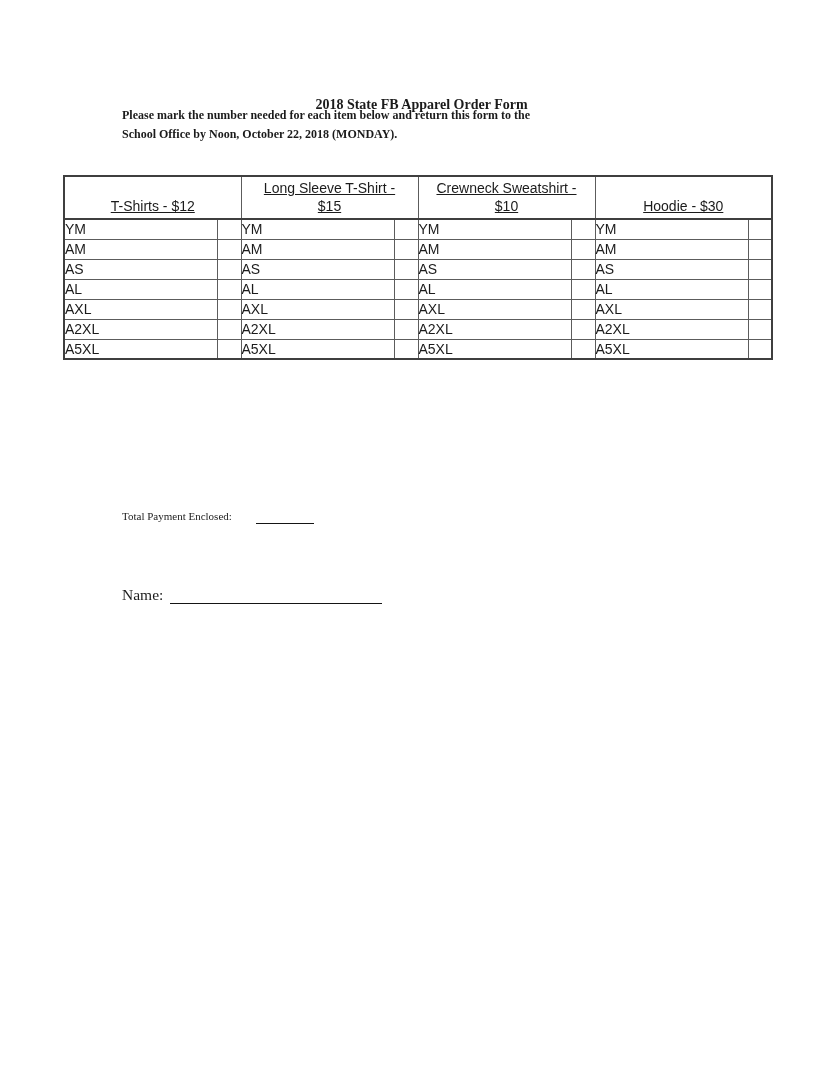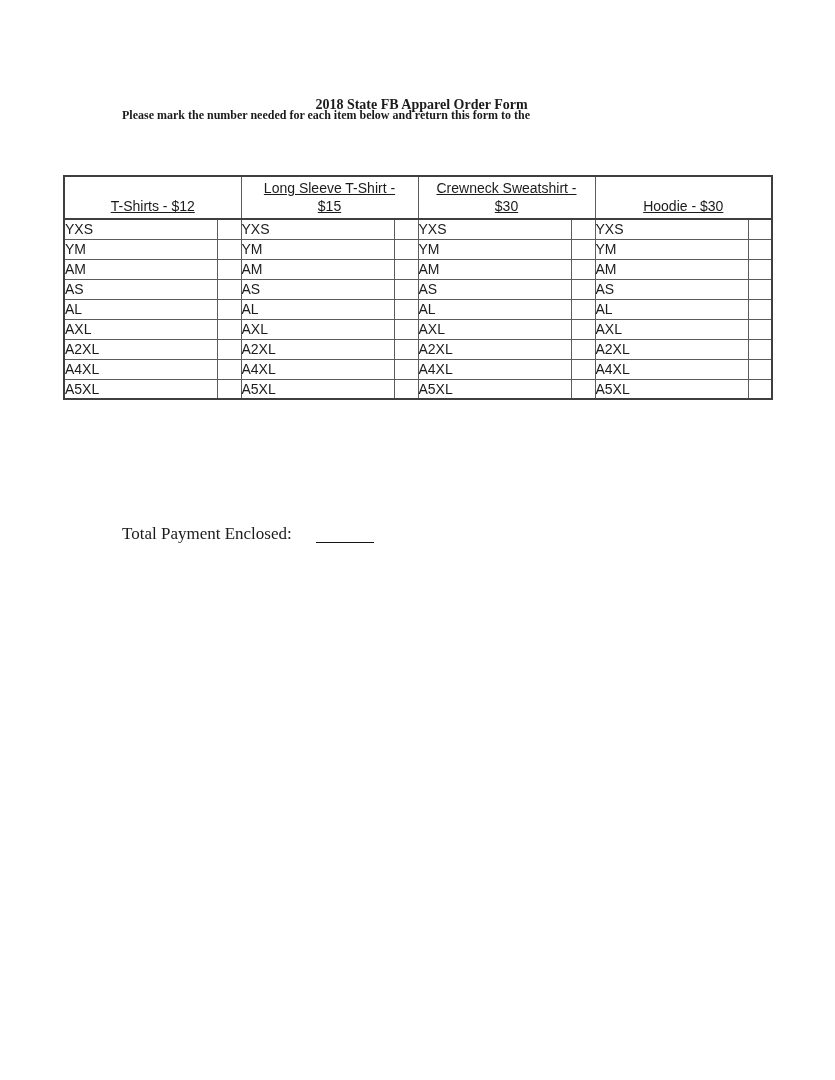--- a/index.html
+++ b/index.html
@@ -72,23 +72,23 @@
     border: 1px solid var(--border-inner, #5c5c5c);
     height: 20px;
     padding: 0;
     vertical-align: middle;
   }
   td.size-cell { padding-left: 6px; text-align: left; }
   td.qty-cell  { text-align: center; }
 
   .total-line {
     position: absolute;
-    top: 524px;
+    top: 510px;
     left: 122px;
-    font-size: 17px;
+    font-size: 11px;
     white-space: nowrap;
   }
   .name-line {
     position: absolute;
     top: 586px;
     left: 122px;
     font-size: 15.5px;
     white-space: nowrap;
   }
   .blank {
@@ -102,133 +102,117 @@
 </style>
 </head>
 <body>
 
 <div class="page" style="--bg: #ffffff; --text: #1b1b1b; --border-outer: #3f3f3f; --border-inner: #5c5c5c;">
 
   <h1 class="doc-title">2018 State FB Apparel Order Form</h1>
 
   <div class="instructions">
     <div>Please mark the number needed for each item below and return this form to the</div>
+    <div>School Office by Noon, October 22, 2018 (MONDAY).</div>
   </div>
 
   <table class="order-table">
     <colgroup id="table-colgroup">
         <col class="col-size">
         <col class="col-qty">
         <col class="col-size">
         <col class="col-qty">
         <col class="col-size">
         <col class="col-qty">
         <col class="col-size">
         <col class="col-qty">
       </colgroup>
     <thead>
       <tr id="header-row">
           <th colspan="2"><span class="hdr-text">T-Shirts - $12</span></th>
           <th colspan="2"><span class="hdr-text">Long Sleeve T-Shirt - $15</span></th>
-          <th colspan="2"><span class="hdr-text">Crewneck Sweatshirt - $30</span></th>
+          <th colspan="2"><span class="hdr-text">Crewneck Sweatshirt - $10</span></th>
           <th colspan="2"><span class="hdr-text">Hoodie - $30</span></th>
         </tr>
     </thead>
     <tbody id="table-body">
         <tr>
-          <td class="size-cell">YXS</td>
-          <td class="qty-cell"></td>
-          <td class="size-cell">YXS</td>
-          <td class="qty-cell"></td>
-          <td class="size-cell">YXS</td>
-          <td class="qty-cell"></td>
-          <td class="size-cell">YXS</td>
-          <td class="qty-cell"></td>
-        </tr>
-        <tr>
-          <td class="size-cell">YM</td>
-          <td class="qty-cell"></td>
-          <td class="size-cell">YM</td>
-          <td class="qty-cell"></td>
-          <td class="size-cell">YM</td>
-          <td class="qty-cell"></td>
-          <td class="size-cell">YM</td>
-          <td class="qty-cell"></td>
-        </tr>
-        <tr>
-          <td class="size-cell">AM</td>
-          <td class="qty-cell"></td>
-          <td class="size-cell">AM</td>
-          <td class="qty-cell"></td>
-          <td class="size-cell">AM</td>
-          <td class="qty-cell"></td>
-          <td class="size-cell">AM</td>
-          <td class="qty-cell"></td>
-        </tr>
-        <tr>
-          <td class="size-cell">AS</td>
-          <td class="qty-cell"></td>
-          <td class="size-cell">AS</td>
-          <td class="qty-cell"></td>
-          <td class="size-cell">AS</td>
-          <td class="qty-cell"></td>
-          <td class="size-cell">AS</td>
-          <td class="qty-cell"></td>
-        </tr>
-        <tr>
-          <td class="size-cell">AL</td>
-          <td class="qty-cell"></td>
-          <td class="size-cell">AL</td>
-          <td class="qty-cell"></td>
-          <td class="size-cell">AL</td>
-          <td class="qty-cell"></td>
-          <td class="size-cell">AL</td>
-          <td class="qty-cell"></td>
-        </tr>
-        <tr>
-          <td class="size-cell">AXL</td>
-          <td class="qty-cell"></td>
-          <td class="size-cell">AXL</td>
-          <td class="qty-cell"></td>
-          <td class="size-cell">AXL</td>
-          <td class="qty-cell"></td>
-          <td class="size-cell">AXL</td>
-          <td class="qty-cell"></td>
-        </tr>
-        <tr>
-          <td class="size-cell">A2XL</td>
-          <td class="qty-cell"></td>
-          <td class="size-cell">A2XL</td>
-          <td class="qty-cell"></td>
-          <td class="size-cell">A2XL</td>
-          <td class="qty-cell"></td>
-          <td class="size-cell">A2XL</td>
-          <td class="qty-cell"></td>
-        </tr>
-        <tr>
-          <td class="size-cell">A4XL</td>
-          <td class="qty-cell"></td>
-          <td class="size-cell">A4XL</td>
-          <td class="qty-cell"></td>
-          <td class="size-cell">A4XL</td>
-          <td class="qty-cell"></td>
-          <td class="size-cell">A4XL</td>
+          <td class="size-cell">YM</td>
+          <td class="qty-cell"></td>
+          <td class="size-cell">YM</td>
+          <td class="qty-cell"></td>
+          <td class="size-cell">YM</td>
+          <td class="qty-cell"></td>
+          <td class="size-cell">YM</td>
+          <td class="qty-cell"></td>
+        </tr>
+        <tr>
+          <td class="size-cell">AM</td>
+          <td class="qty-cell"></td>
+          <td class="size-cell">AM</td>
+          <td class="qty-cell"></td>
+          <td class="size-cell">AM</td>
+          <td class="qty-cell"></td>
+          <td class="size-cell">AM</td>
+          <td class="qty-cell"></td>
+        </tr>
+        <tr>
+          <td class="size-cell">AS</td>
+          <td class="qty-cell"></td>
+          <td class="size-cell">AS</td>
+          <td class="qty-cell"></td>
+          <td class="size-cell">AS</td>
+          <td class="qty-cell"></td>
+          <td class="size-cell">AS</td>
+          <td class="qty-cell"></td>
+        </tr>
+        <tr>
+          <td class="size-cell">AL</td>
+          <td class="qty-cell"></td>
+          <td class="size-cell">AL</td>
+          <td class="qty-cell"></td>
+          <td class="size-cell">AL</td>
+          <td class="qty-cell"></td>
+          <td class="size-cell">AL</td>
+          <td class="qty-cell"></td>
+        </tr>
+        <tr>
+          <td class="size-cell">AXL</td>
+          <td class="qty-cell"></td>
+          <td class="size-cell">AXL</td>
+          <td class="qty-cell"></td>
+          <td class="size-cell">AXL</td>
+          <td class="qty-cell"></td>
+          <td class="size-cell">AXL</td>
+          <td class="qty-cell"></td>
+        </tr>
+        <tr>
+          <td class="size-cell">A2XL</td>
+          <td class="qty-cell"></td>
+          <td class="size-cell">A2XL</td>
+          <td class="qty-cell"></td>
+          <td class="size-cell">A2XL</td>
+          <td class="qty-cell"></td>
+          <td class="size-cell">A2XL</td>
           <td class="qty-cell"></td>
         </tr>
         <tr>
           <td class="size-cell">A5XL</td>
           <td class="qty-cell"></td>
           <td class="size-cell">A5XL</td>
           <td class="qty-cell"></td>
           <td class="size-cell">A5XL</td>
           <td class="qty-cell"></td>
           <td class="size-cell">A5XL</td>
           <td class="qty-cell"></td>
         </tr>
       </tbody>
   </table>
 
   <div class="total-line">
     <span>Total Payment Enclosed:</span><span class="blank blank-short"></span>
   </div>
 
+  <div class="name-line">
+    <span>Name:</span><span class="blank blank-long"></span>
+  </div>
 
 </div>
 
 </body></html>

